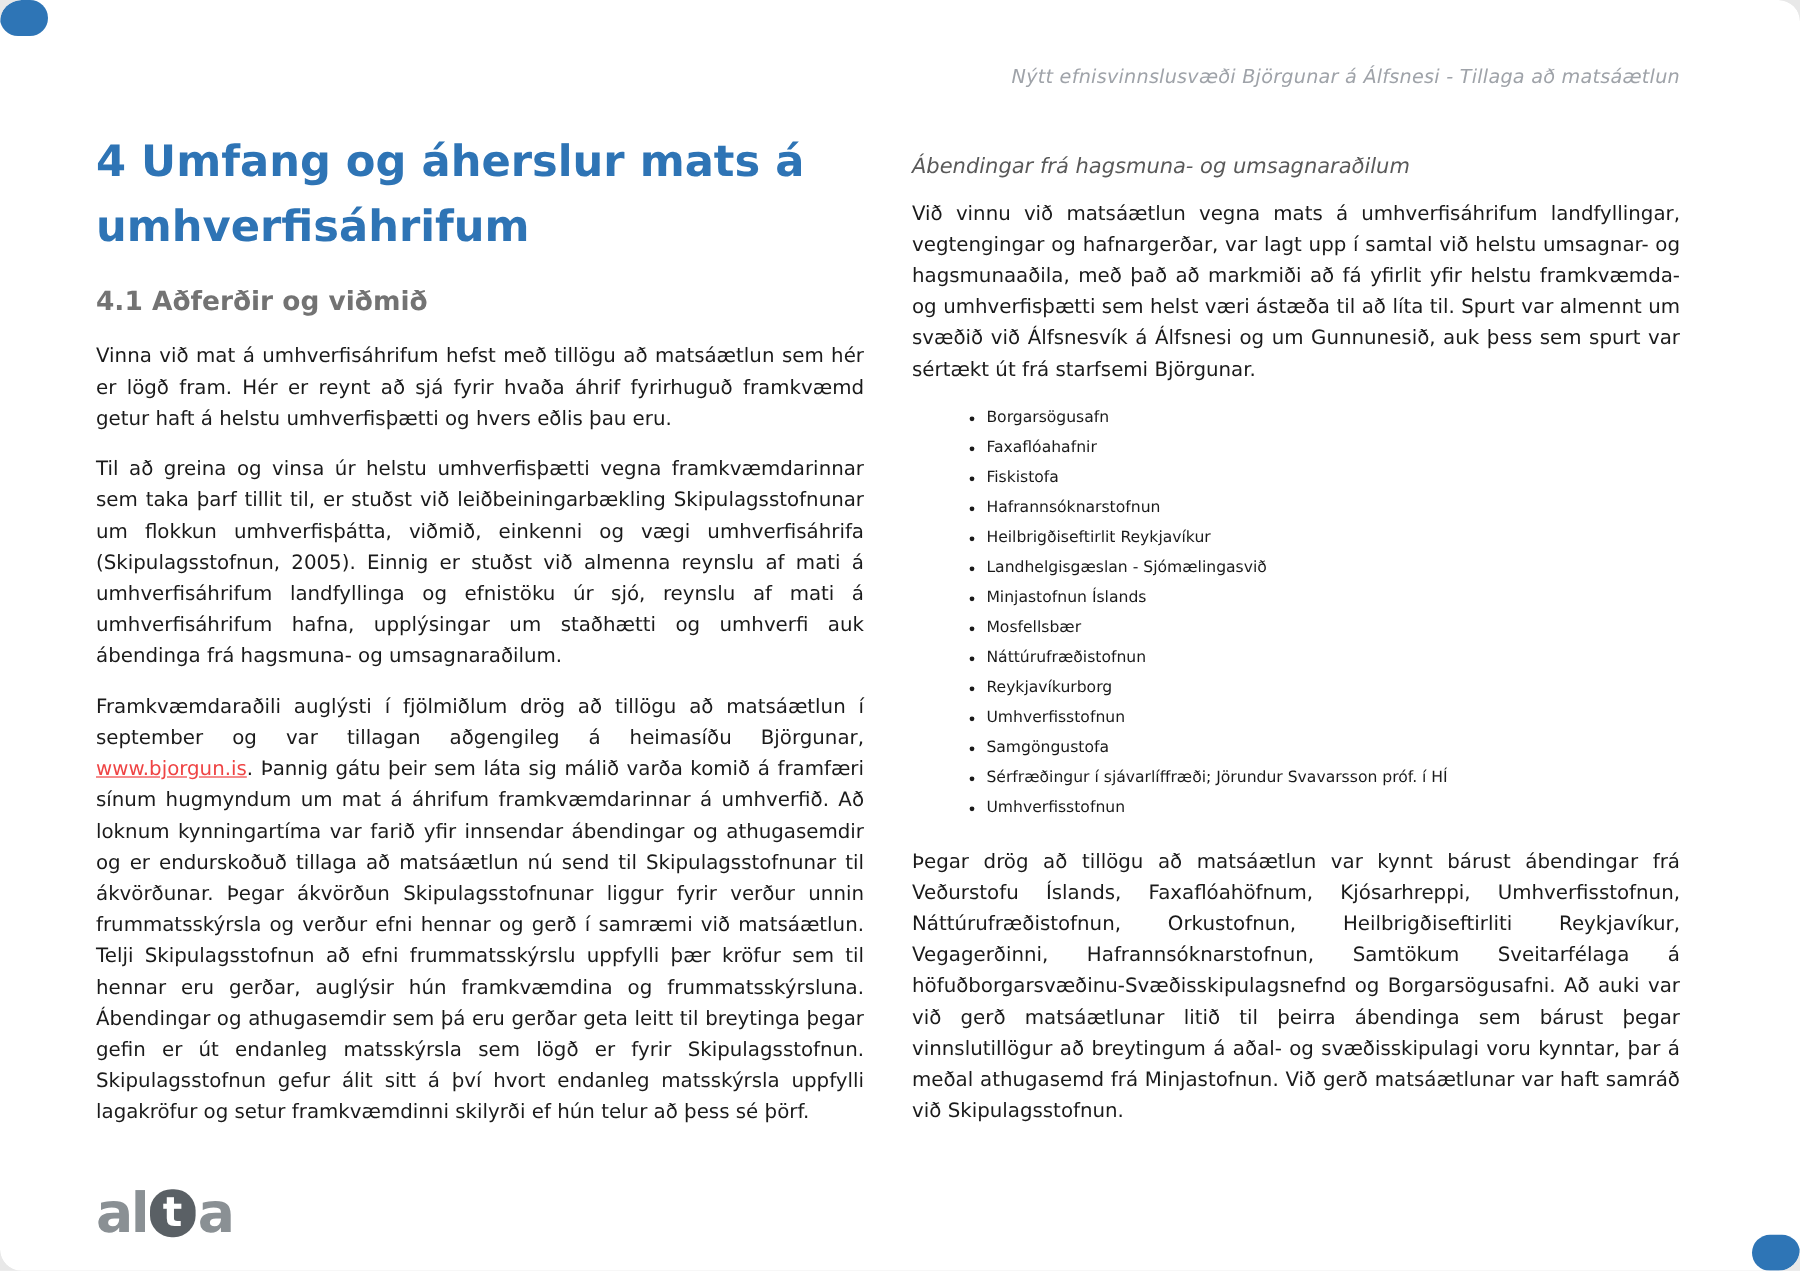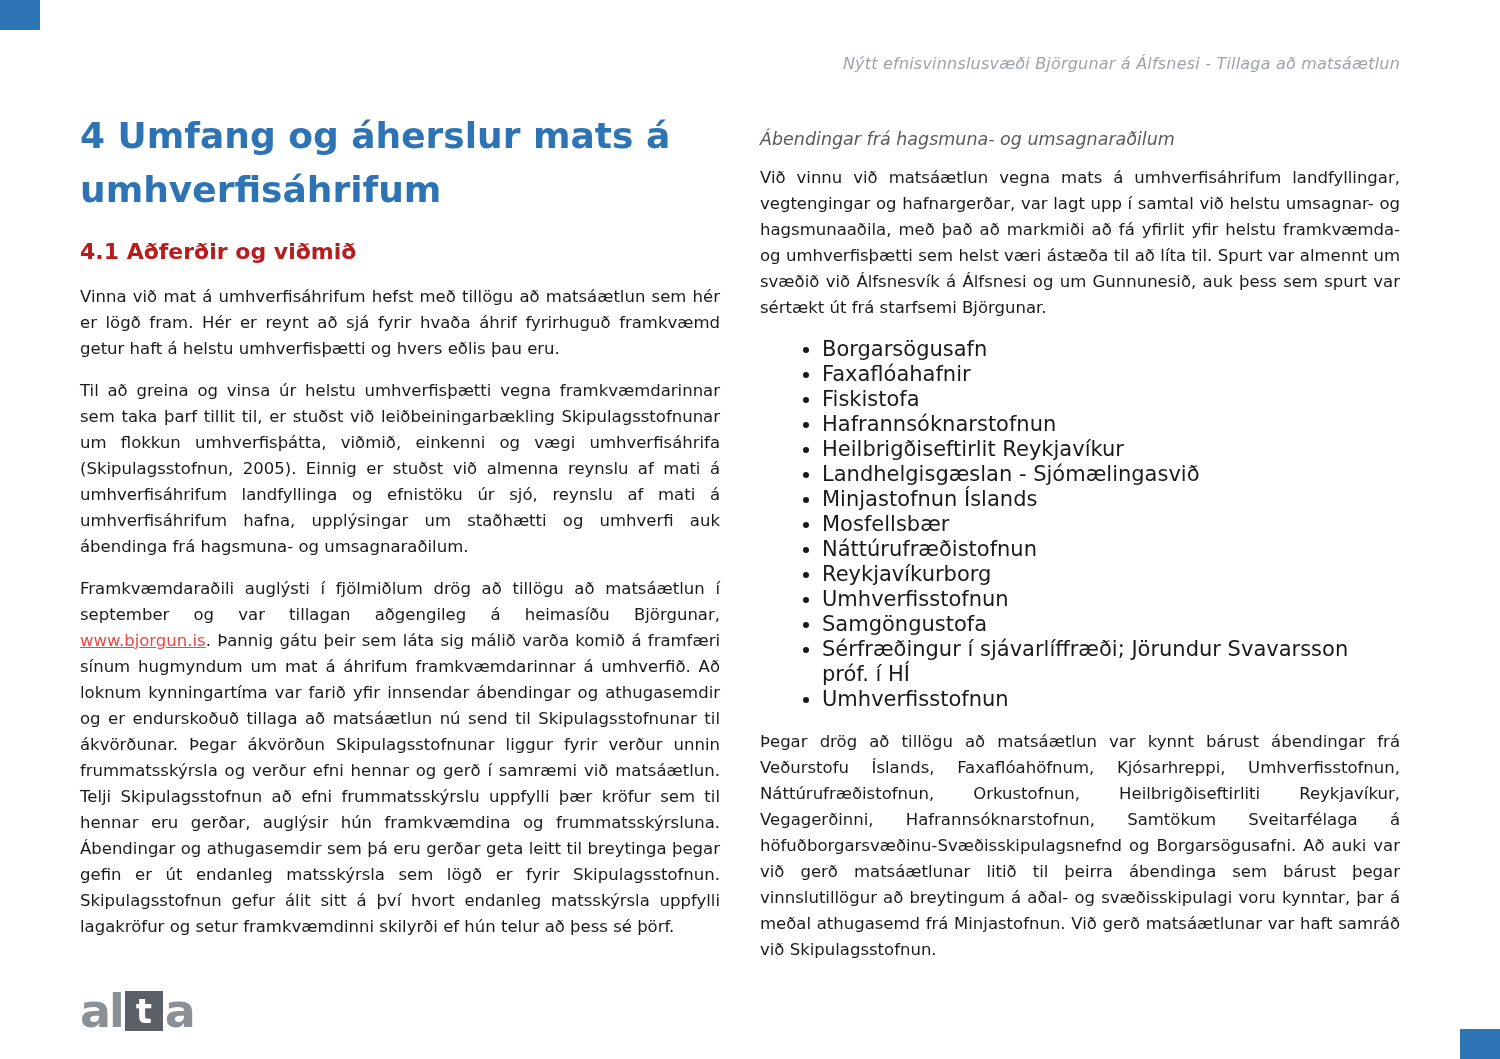--- a/index.html
+++ b/index.html
@@ -1,15 +1,15 @@
 <!DOCTYPE html>
 <html><head>
 <meta charset="utf-8">
 <style>
-  * { box-sizing: border-box; margin: 0; padding: 0; }
+  * { box-sizing: border-box; margin: 0; padding: 0; border-radius: 18px; }
   body { background: #e8e8e8; font-family: "DejaVu Sans", sans-serif; }
   .page {
     position: relative;
     width: 1500px;
     height: 1059px;
     margin: 0 auto;
     background: #ffffff;
     overflow: hidden;
     color: #1a1a1a;
   }
@@ -44,21 +44,21 @@
   .col { flex: 1 1 0; min-width: 0; }
 
   h1.section {
     color: #2E74B5;
     font-size: 36px;
     font-weight: bold;
     line-height: 1.5;
     margin-bottom: 14px;
   }
   h2.subsection {
-    color: #b91c1c;
+    color: #737373;
     font-size: 22px;
     font-weight: bold;
     margin-top: 22px;
     margin-bottom: 20px;
   }
   .para {
     font-size: 16.5px;
     line-height: 26px;
     text-align: justify;
     margin-bottom: 16px;
@@ -72,21 +72,21 @@
     color: #595959;
     font-size: 17.5px;
     font-weight: normal;
     font-style: italic;
     margin-top: 20px;
     margin-bottom: 16px;
   }
   ul.stakeholders {
     margin: 4px 0 18px 0;
     padding-left: 62px;
-    font-size: 21px;
+    font-size: 13px;
     line-height: 24.5px;
   }
   ul.stakeholders li {
     margin-bottom: 0.5px;
   }
 
   .footer-logo {
     position: absolute;
     left: 80px;
     bottom: 26px;

